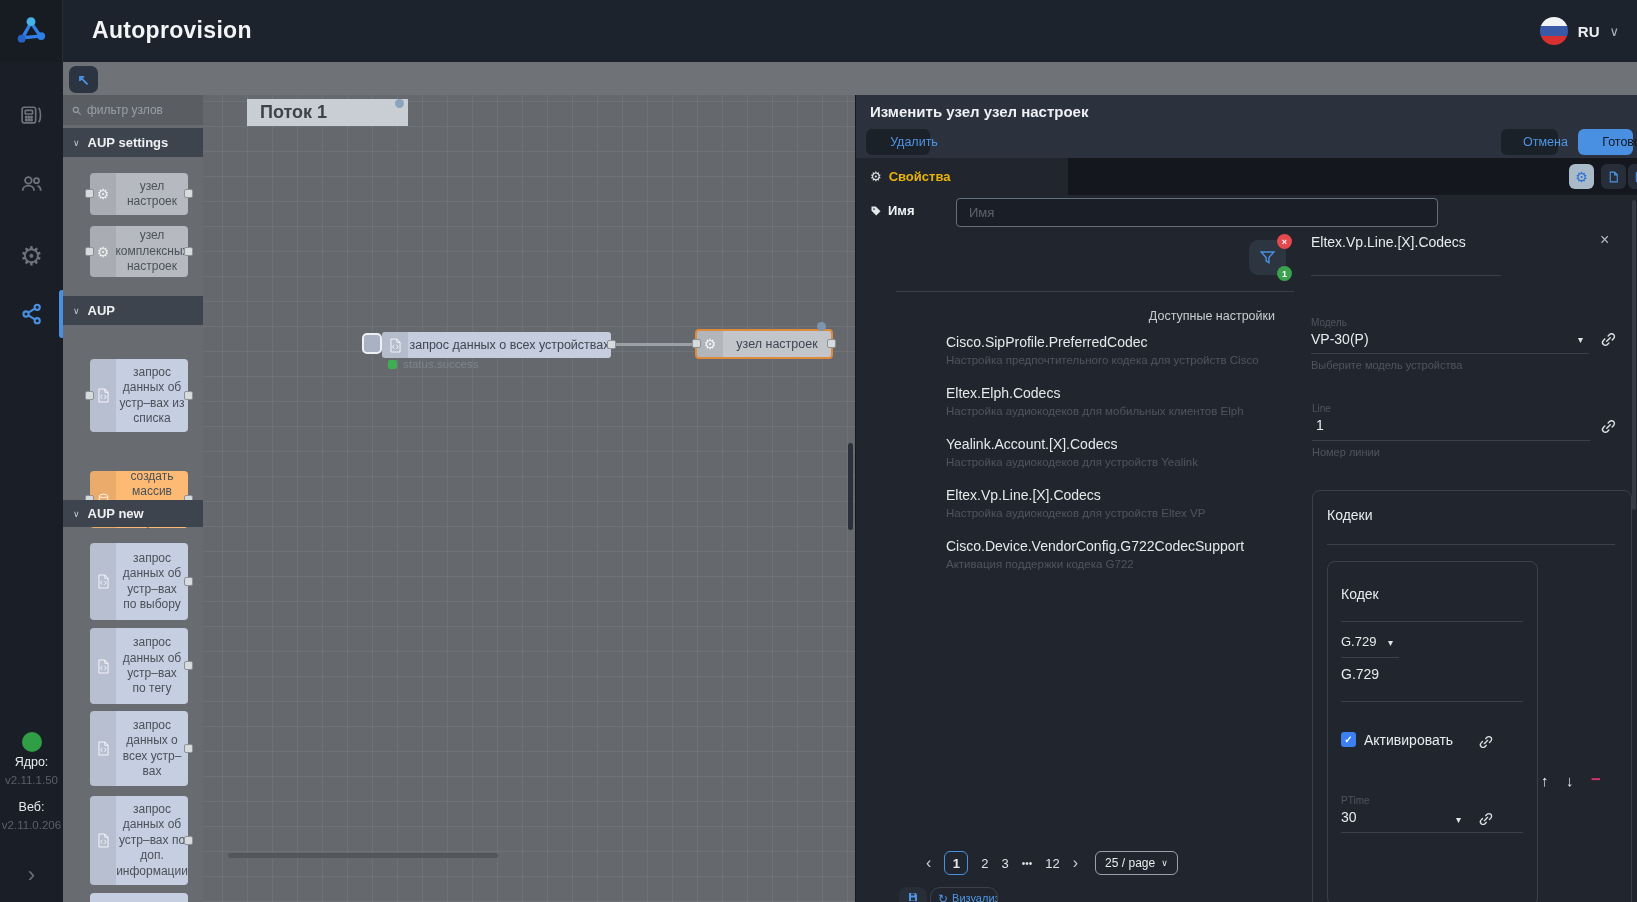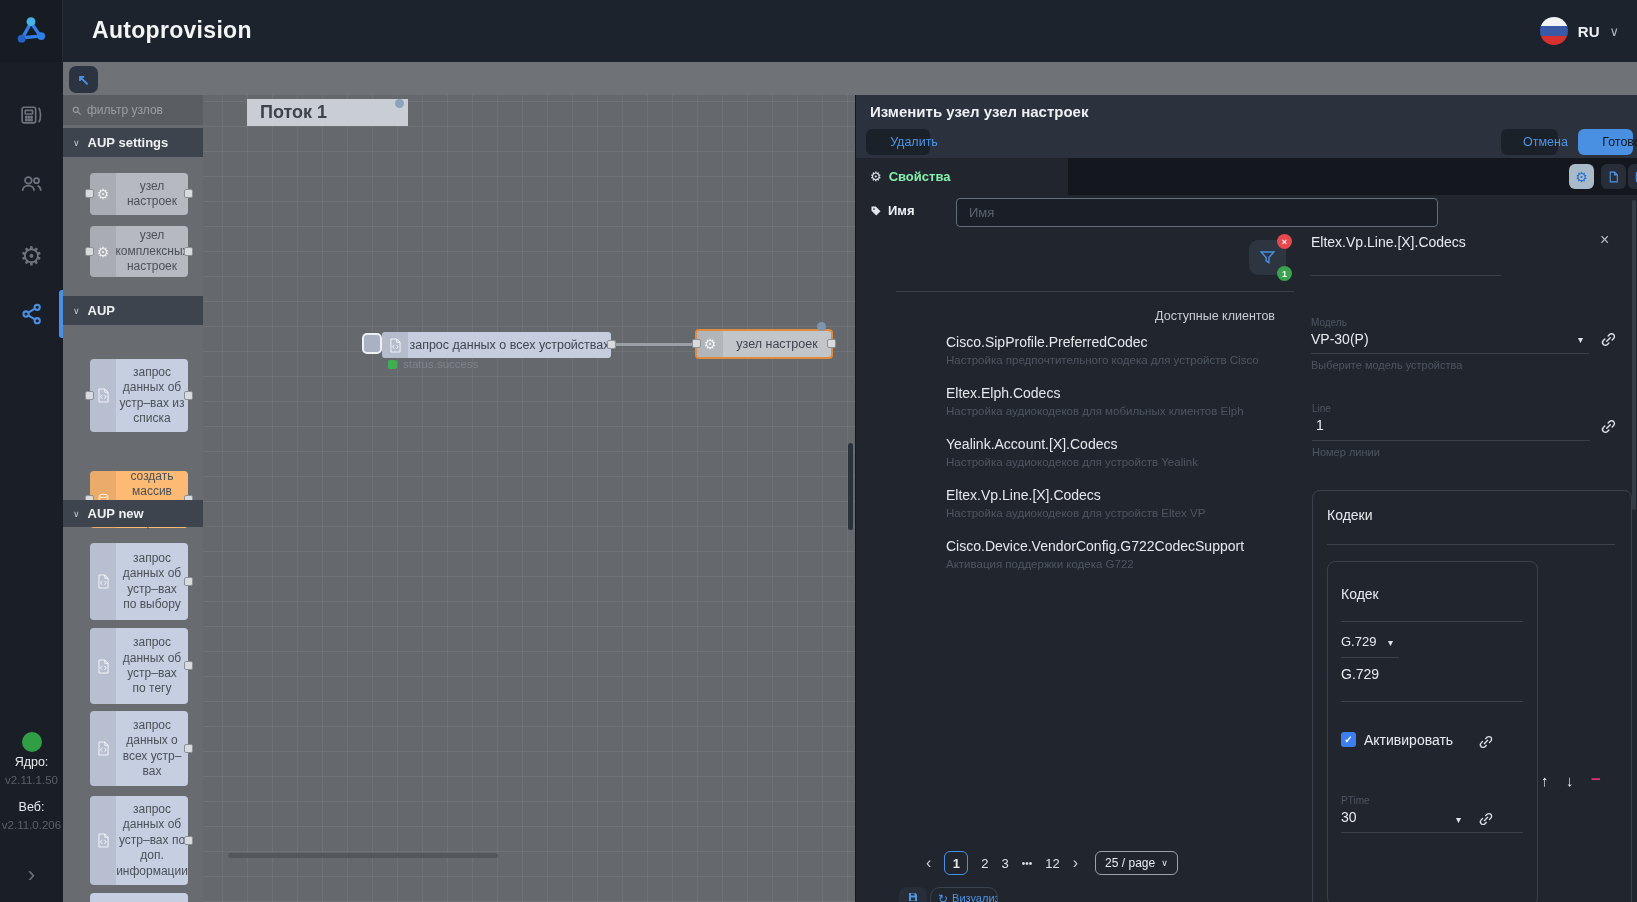--- a/index.html
+++ b/index.html
@@ -64,21 +64,21 @@
   
   .editor { position:absolute; left:855px; top:95px; width:782px; height:807px; background:#21262e; overflow:hidden; z-index:20; border-left:1px solid #15181d; }
   .ed-head { position:absolute; left:0; top:0; width:782px; height:63px; background:#2b323d; }
   .ed-title { position:absolute; left:14px; top:8px; font-size:15px; font-weight:700; color:#eef1f4; }
   .btn { position:absolute; height:26px; border-radius:6px; font-size:12.5px; display:flex; align-items:center; justify-content:center; cursor:default;padding-left:32px; }
   .btn.dark { background:#1b2129; color:#4f95e5; }
   .btn.primary { background:#4a90e2; color:#11161d; }
   .tabstrip { position:absolute; left:0; top:63px; width:782px; height:37px; background:#14181e; }
   .tab-active { position:absolute; left:0; top:0; width:212px; height:37px; background:#21262e; display:flex; align-items:center; gap:7px; padding-left:14px; }
   .tab-active .gear { color:#dfe3e8; font-size:13px; }
-  .tab-active .tlabel { color:#86efac; font-size:13px; font-weight:700; }
+  .tab-active .tlabel { color:#eab308; font-size:13px; font-weight:700; }
   .mini-btn { position:absolute; top:6px; width:25px; height:25px; border-radius:6px; display:flex; align-items:center; justify-content:center; }
   .name-row-label { position:absolute; left:14px; top:108px; display:flex; align-items:center; gap:6px; }
   .name-row-label span { font-size:13px; font-weight:700; color:#eef1f4; }
   .name-input { position:absolute; left:100px; top:103px; width:482px; height:29px; background:#1a1f27; border:1px solid #646e7d; border-radius:4px; color:#e6e9ec; font-size:13px; padding:0 12px; font-family:"Liberation Sans",sans-serif; }
   .name-input::placeholder { color:#5c636d; }
   .filter-btn { position:absolute; left:393px; top:145px; width:37px; height:35px; background:#2d3541; border-radius:9px; display:flex; align-items:center; justify-content:center; }
   .badge { position:absolute; width:15px; height:15px; border-radius:50%; font-size:9px; font-weight:700; color:#fff; display:flex; align-items:center; justify-content:center; }
   .badge.red { right:-6px; top:-6px; background:#e5484d; }
   .badge.green { right:-6px; bottom:-6px; background:#3ba24e; }
   .ed-divider { position:absolute; left:40px; top:196px; width:398px; height:1px; background:#3a414b; }
@@ -374,21 +374,21 @@
 
     <div class="filter-btn">
       <svg width="19" height="19" viewBox="0 0 24 24" fill="none" stroke="#4a90e2" stroke-width="1.8">
         <path d="M4 5h16l-6.2 7v6.5l-3.6-2.2V12z"></path>
       </svg>
       <div class="badge red">×</div>
       <div class="badge green">1</div>
     </div>
 
     <div class="ed-divider"></div>
-    <div class="avail-hdr">Доступные клиентов</div>
+    <div class="avail-hdr">Доступные настройки</div>
 
     <div class="set-item" style="top:239px">
       <div class="st">Cisco.SipProfile.PreferredCodec</div>
       <div class="sd">Настройка предпочтительного кодека для устройств Cisco</div>
     </div>
     <div class="set-item" style="top:290px">
       <div class="st">Eltex.Elph.Codecs</div>
       <div class="sd">Настройка аудиокодеков для мобильных клиентов Elph</div>
     </div>
     <div class="set-item" style="top:341px">

